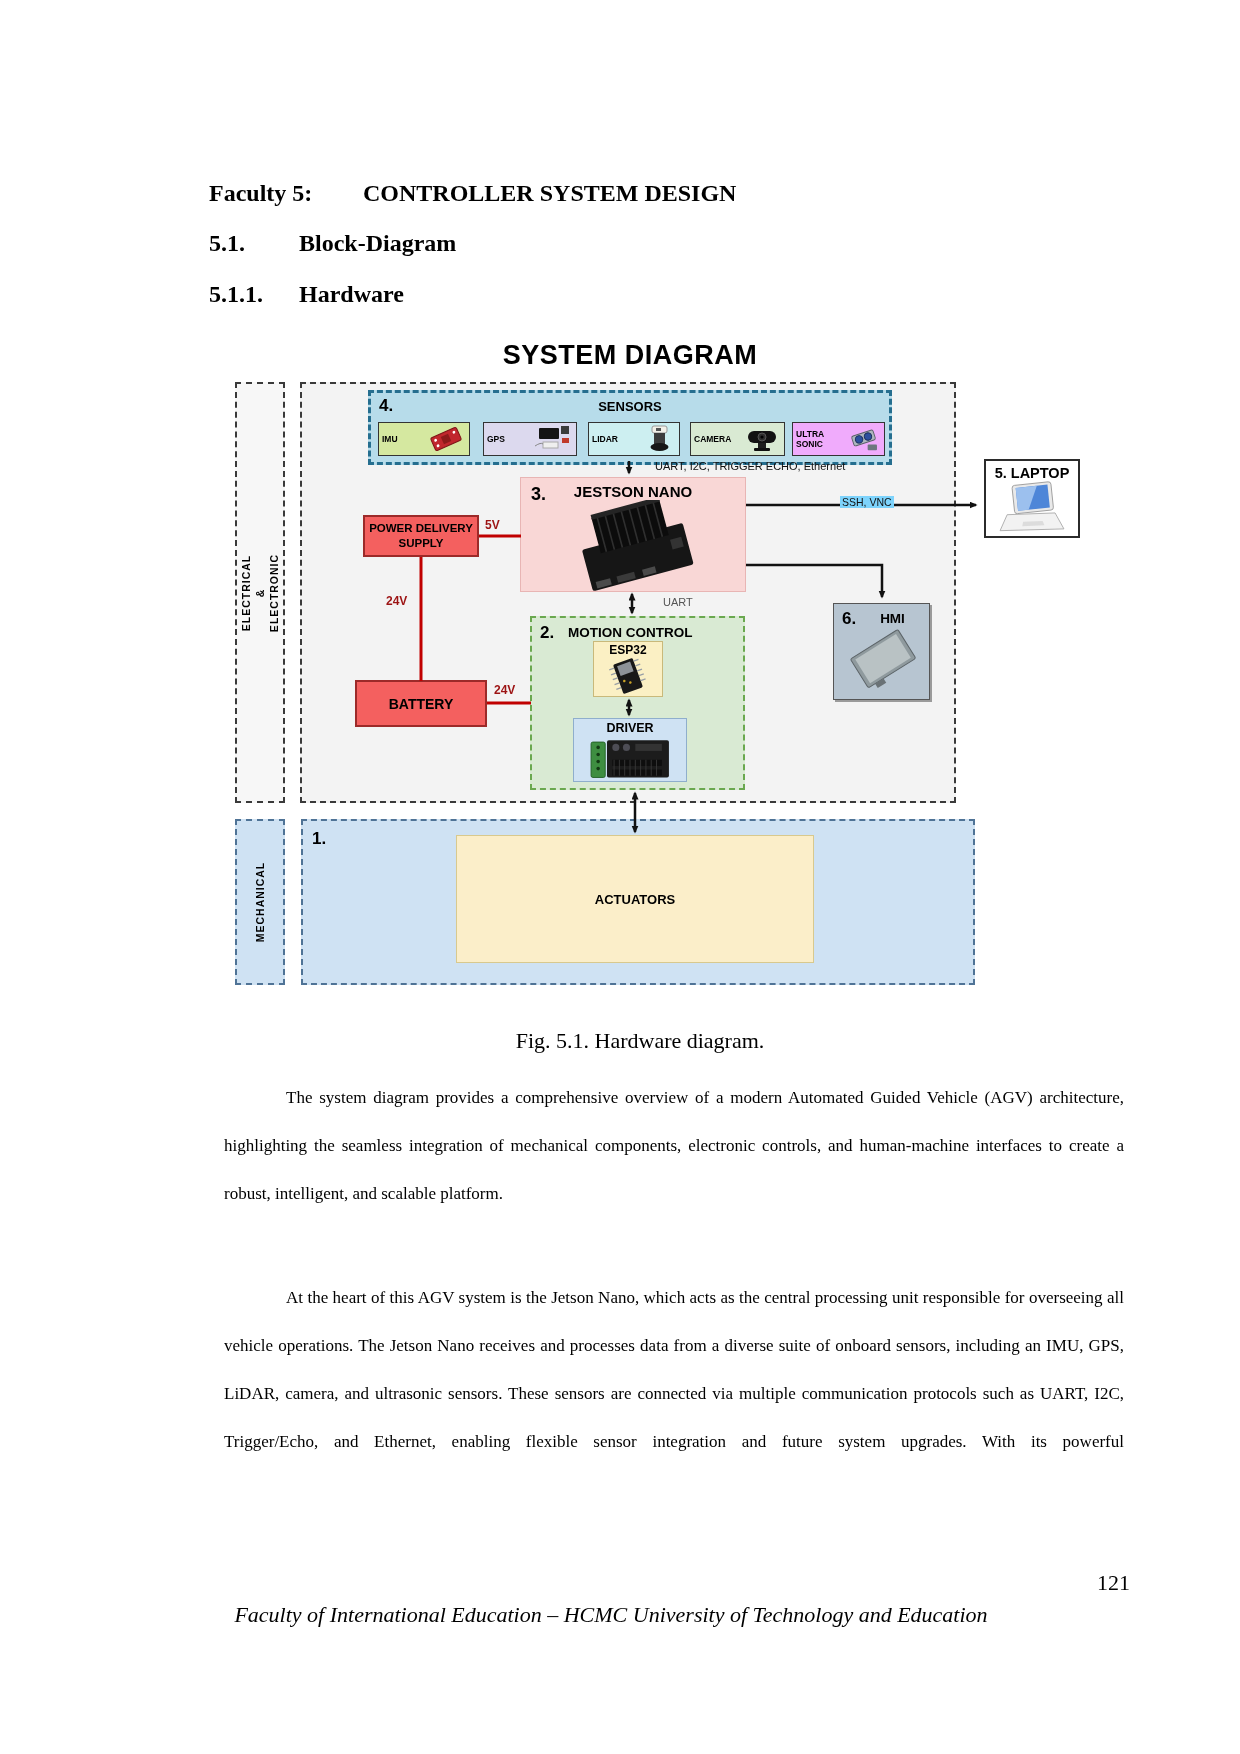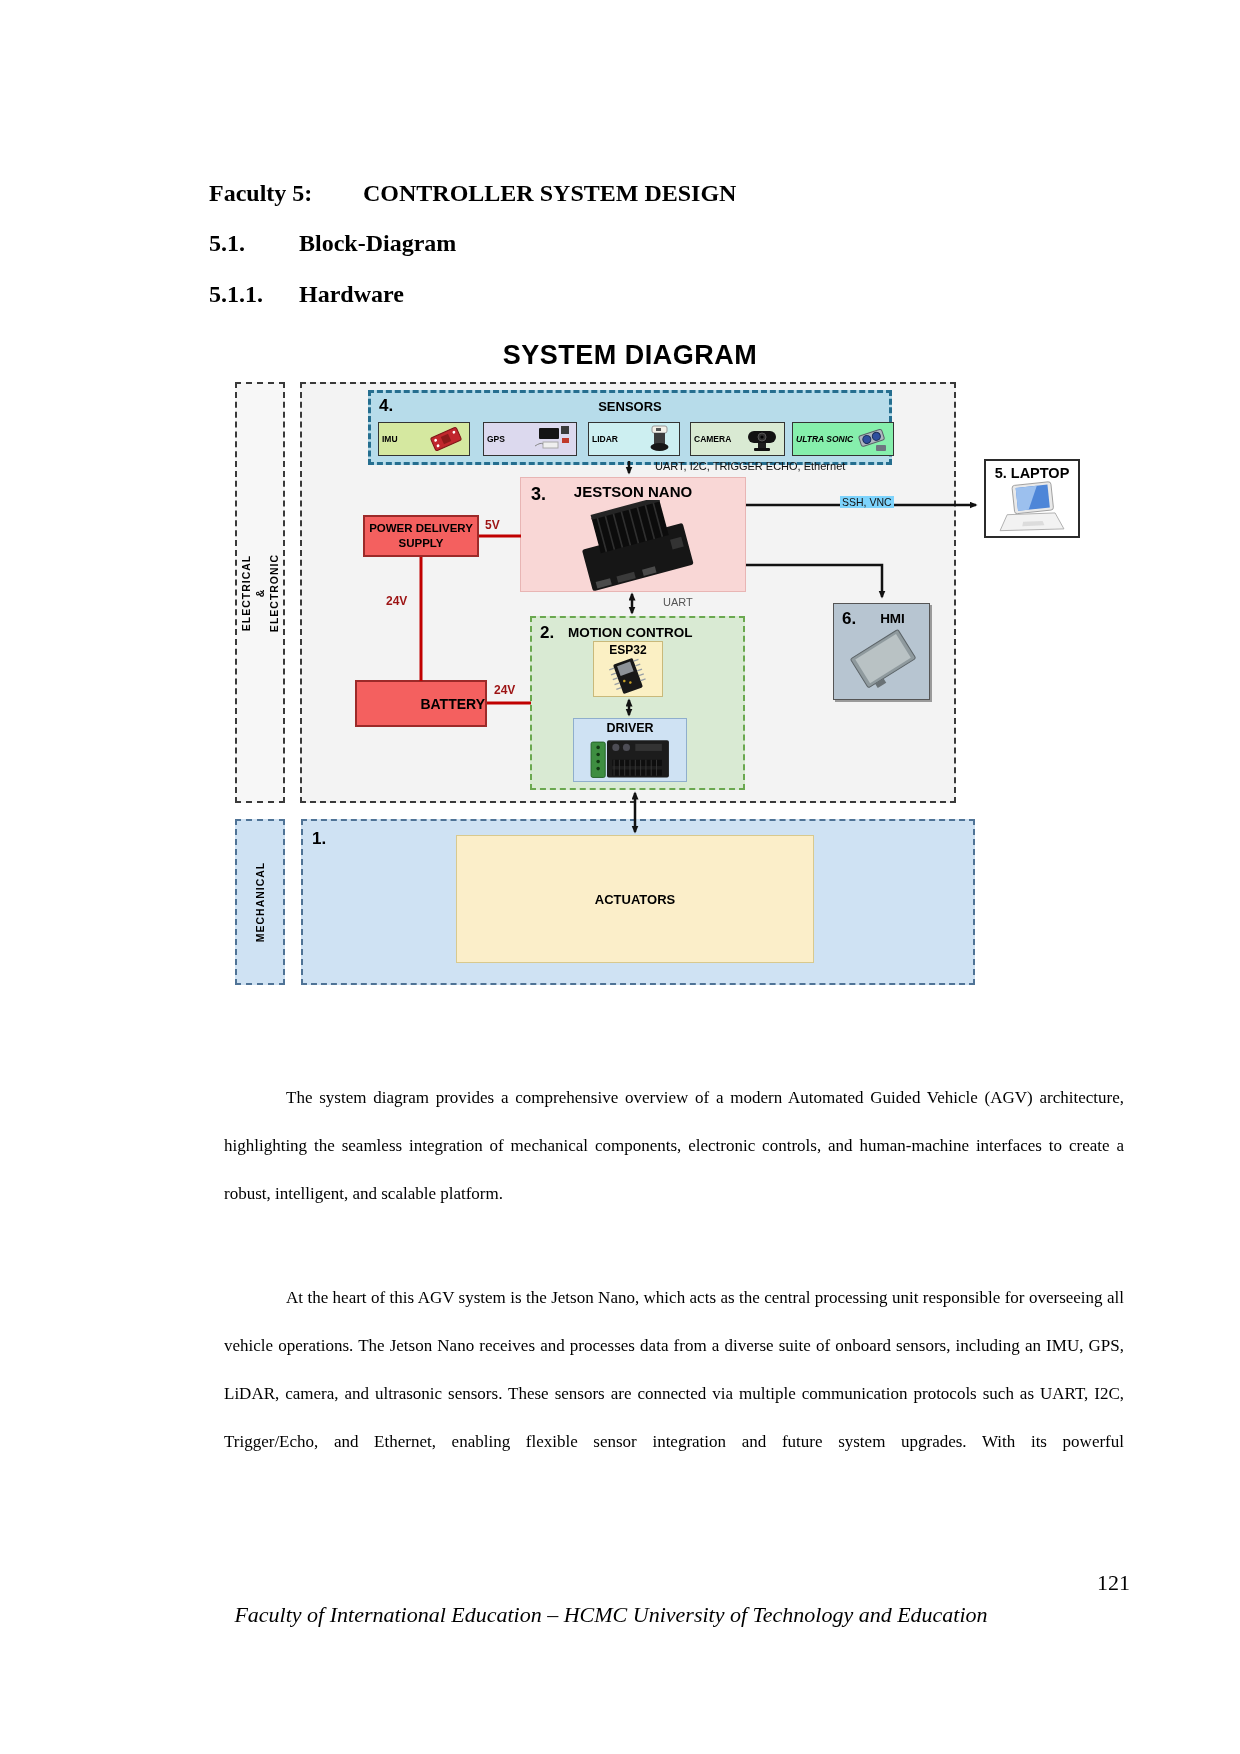--- a/index.html
+++ b/index.html
@@ -17,21 +17,21 @@
   .region{border:2px dashed #3a3a3a;background:#f3f3f3;}
   .region-mech{border:2px dashed #4f7396;background:#cfe2f3;}
   .vlabel{position:absolute;left:50%;top:50%;transform:translate(-50%,-50%) rotate(-90deg);
           font-size:10.5px;font-weight:bold;letter-spacing:1px;white-space:pre-line;text-align:center;line-height:1.35;}
   .sensors-box{border:3px dashed #256e8f;background:#b7dcea;}
   .num-lbl{font-weight:bold;font-size:17px;}
   .box-title{font-weight:bold;}
   .sensor-item{position:absolute;top:92px;height:34px;border:1px solid #333;display:flex;align-items:center;
                justify-content:space-between;padding:1px 3px;}
   .sensor-item .s-lbl{font-size:8.5px;font-weight:bold;}
-  .pwr-box{background:#f4605f;border:2px solid #9c2a29;display:flex;align-items:center;justify-content:flex-end;
+  .pwr-box{background:#f4605f;border:2px solid #9c2a29;display:flex;align-items:center;justify-content:center;
            text-align:center;font-weight:bold;}
   .line-lbl{position:absolute;font-weight:bold;color:#9c1313;font-size:12px;font-family:"Liberation Sans",sans-serif;}
   .conn-lbl{position:absolute;font-size:11px;color:#111;font-family:"Liberation Sans",sans-serif;padding-left:17px;}
   .motion-box{border:2.5px dashed #6aa84f;background:#d9ead3;}
   .jetson-box{background:#f9d7d6;border:1px solid #e8b5b4;}
   .inner-card{display:flex;flex-direction:column;align-items:center;}
   .esp-box{background:#fbf0c4;border:1px solid #c9b97a;}
   .drv-box{background:#cfe2f3;border:1px solid #8faecc;}
   .hmi-box{background:#b7c5d1;border:1px solid #555;box-shadow:2px 2px 0 #9a9a9a;}
   .laptop-box{background:#fff;border:2px solid #2b2b2b;}
@@ -119,21 +119,21 @@
     <div class="dg-abs sensor-item" style="left: 690px; width: 95px; background-color: rgb(217, 234, 211);" title="CAMERA">
       <span class="s-lbl">CAMERA</span>
       <svg width="38" height="30" viewBox="0 0 38 30">
         <rect x="5" y="7" width="28" height="12" rx="6" fill="#121212"></rect>
           <circle cx="19" cy="13" r="4" fill="#2e2e2e" stroke="#555"></circle>
         <circle cx="19" cy="13" r="1.6" fill="#000"></circle>
           <rect x="15" y="19" width="8" height="5" fill="#1d1d1d"></rect>
         <rect x="11" y="24" width="16" height="3" rx="1" fill="#101010"></rect>
       </svg>
     </div>
-    <div class="dg-abs sensor-item" style="left: 792px; width: 102px; background-color: #86efac; font-style: italic;" title="ULTRA SONIC">
+    <div class="dg-abs sensor-item" style="left: 792px; width: 93px; background-color: #f0abfc;" title="ULTRA SONIC">
       <span class="s-lbl">ULTRA SONIC</span>
       <svg width="34" height="30" viewBox="0 0 34 30">
         <g transform="rotate(-18 17 15)">
             <rect x="4" y="8" width="24" height="11" rx="2" fill="#aeb6bf" stroke="#5a6068"></rect>
         <circle cx="11" cy="13.5" r="4" fill="#2e4f9e" stroke="#1a2c57"></circle>
             <circle cx="21" cy="13.5" r="4" fill="#2e4f9e" stroke="#1a2c57"></circle>
           </g>
         <rect x="20" y="21" width="10" height="6" rx="1" fill="#6e7680"></rect>
       </svg>
     </div>
@@ -241,20 +241,21 @@
       <line x1="487" y1="373" x2="531" y2="373" stroke="#c00000" stroke-width="3"></line>
     </svg>
 
     <div class="line-lbl" style="left:485px;top:188px;">5V</div>
     <div class="line-lbl" style="left:386px;top:264px;">24V</div>
     <div class="line-lbl" style="left:494px;top:353px;">24V</div>
     <div class="conn-lbl" style="left:646px;top:266px;color:#555;">UART</div>
     <div class="conn-lbl" style="left:840px;top:166px;font-size:10.5px;background:#7dd3fc;padding:0 2px;">SSH, VNC</div>
   </div>
 
+  <div class="caption">Fig. 5.1. Hardware diagram.</div>
 
   <p class="bodyp" style="top:1058px;">The system diagram provides a comprehensive overview of a modern Automated Guided Vehicle (AGV) architecture, highlighting the seamless integration of mechanical components, electronic controls, and human-machine interfaces to create a robust, intelligent, and scalable platform.</p>
   <p class="bodyp last-just" style="top:1258px;">At the heart of this AGV system is the Jetson Nano, which acts as the central processing unit responsible for overseeing all vehicle operations. The Jetson Nano receives and processes data from a diverse suite of onboard sensors, including an IMU, GPS, LiDAR, camera, and ultrasonic sensors. These sensors are connected via multiple communication protocols such as UART, I2C, Trigger/Echo, and Ethernet, enabling flexible sensor integration and future system upgrades. With its powerful</p>
 
   <div class="pageno">121</div>
   <div class="footer">Faculty of International Education – HCMC University of Technology and Education</div>
 
 </div>
 
 </body></html>

